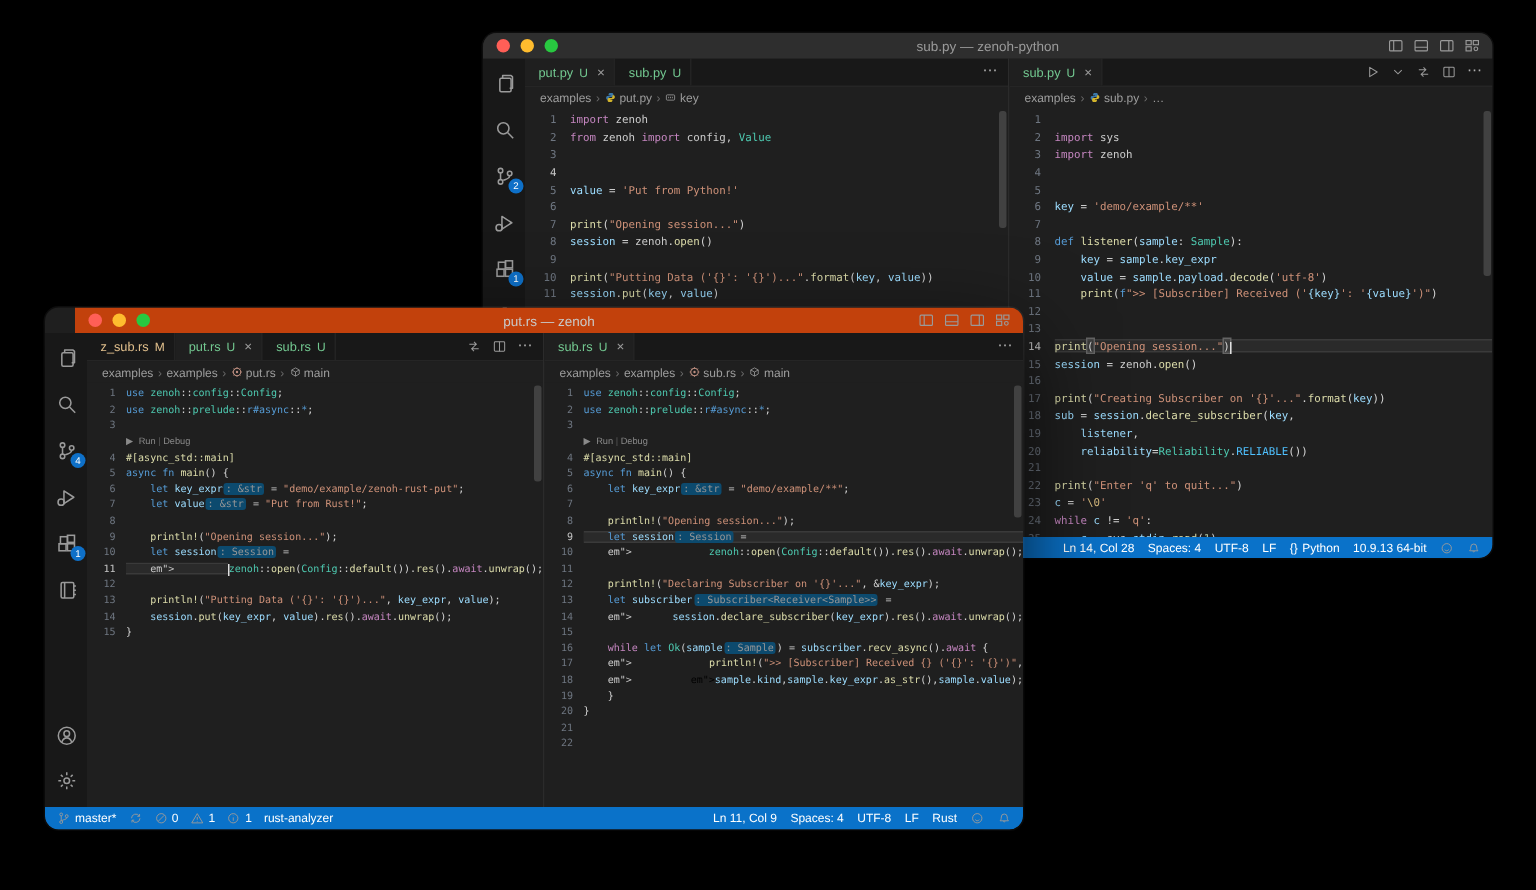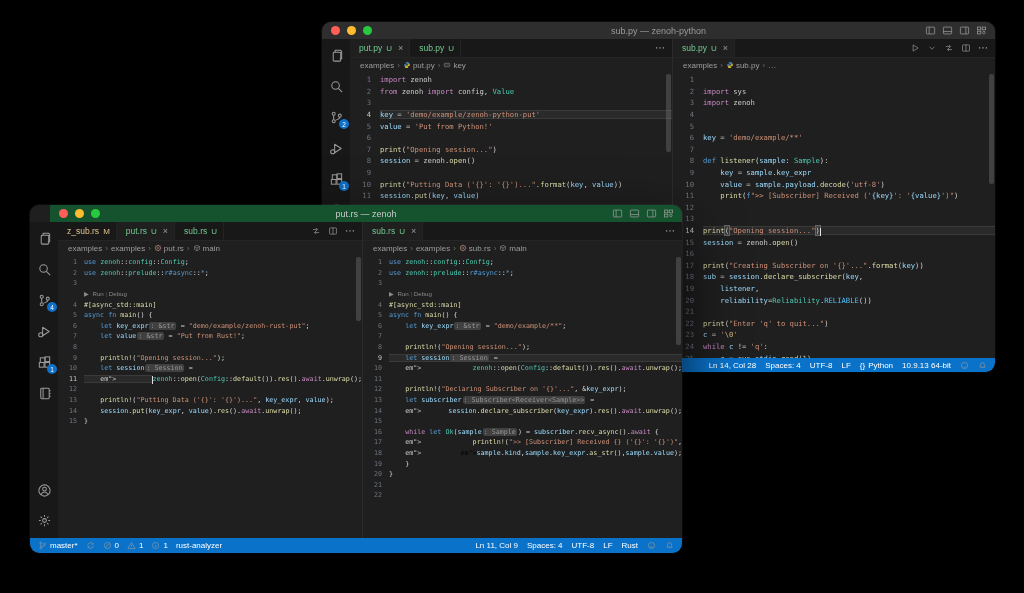--- a/index.html
+++ b/index.html
@@ -8,21 +8,21 @@
   .desktop { position:relative; width:1024px; height:481px; background:#000; }
 
   .window { position:absolute; border-radius:9px; background:#1f1f1f;
     box-shadow:0 22px 60px rgba(0,0,0,.75), 0 0 0 1px rgba(255,255,255,.06);
     display:flex; flex-direction:column; overflow:hidden; }
   .win-back  { left:322px; top:22px;  width:673px; height:350px; }
   .win-front { left:30px;  top:205px; width:652px; height:348px; }
 
   .titlebar { height:17px; flex:0 0 17px; display:flex; align-items:center;
     position:relative; }
-  .win-front .titlebar { background:#14532d;margin-left:20px; }
+  .win-front .titlebar { background:#c2410c;margin-left:20px; }
   .win-back  .titlebar { background:#2e2e2e; }
   .traffic { display:flex; gap:7px; margin-left:9px; }
   .tl { width:9px; height:9px; border-radius:50%; }
   .tl.r{background:#ff5f57}.tl.y{background:#febc2e}.tl.g{background:#28c840}
   .win-title { position:absolute; left:0; right:0; text-align:center;
     font-size:9px; color:#c9c9c9; pointer-events:none; }
   .win-back .win-title { color:#9a9a9a; }
   .layouticons { margin-left:auto; margin-right:8px; display:flex; gap:6px; align-items:center; }
   .layouticons .ico svg { width:11px; height:11px; }
 
@@ -78,21 +78,21 @@
   .win-front .lg { width:26px; flex:0 0 26px; padding-right:7px; }
   .lc { flex:1; white-space:pre; color:#cccccc; position:relative; }
   .cl.hl .lc { background:rgba(255,255,255,.05);
     box-shadow:inset 0 1px 0 rgba(255,255,255,.08), inset 0 -1px 0 rgba(255,255,255,.08); }
   .cl.hl .lg { color:#c6c6c6; }
 
   .tok-kw{color:#c586c0}.tok-kb{color:#569cd6}.tok-fn{color:#dcdcaa}
   .tok-var{color:#9cdcfe}.tok-ty{color:#4ec9b0}.tok-str{color:#ce9178}
   .tok-esc{color:#d7ba7d}.tok-esc2{color:#9cdcfe}.tok-num{color:#b5cea8}
   .tok-pun{color:#d4d4d4}.tok-pl{color:#cccccc}.tok-cst{color:#4fc1ff}
-  .tok-inlay{background:#404040;color:#969696;border-radius:2px;padding:0 1px;margin:0 1px;}
+  .tok-inlay{background:#0c4a6e;color:#969696;border-radius:2px;padding:0 1px;margin:0 1px;}
   .tok-bm{outline:1px solid #646464; background:rgba(120,120,120,.18); color:#d4d4d4;}
   .cursor{display:inline-block;width:1px;height:1.15em;background:#e0e0e0;
     vertical-align:text-bottom; position:relative; top:1px;}
   .ind{display:inline-block; box-shadow:inset 1px 0 0 #2e2e2e;}
   .codelens{color:#8a8a8a; font-family:"Liberation Sans", sans-serif; font-size:.92em;}
   .codelens .cl-play{color:#8a8a8a; margin-right:2px;}
 
   .vscroll { position:absolute; right:1px; width:5px; border-radius:2px;
     background:rgba(130,130,130,.35); }
 
@@ -274,21 +274,20 @@
               <div class="cl ">
               <span class="lg">2</span>
               <span class="lc"><span class="tok-kw">from</span><span class="tok-pl"> zenoh </span><span class="tok-kw">import</span><span class="tok-pl"> config, </span><span class="tok-ty">Value</span></span>
               </div>
               <div class="cl ">
               <span class="lg">3</span>
               <span class="lc"></span>
               </div>
               <div class="cl hl">
               <span class="lg">4</span>
-              <span class="lc"><span class="tok-var">key</span><span class="tok-pl"> = </span><span class="tok-str">'demo/example/zenoh-python-put'</span></span>
               </div>
               <div class="cl ">
               <span class="lg">5</span>
               <span class="lc"><span class="tok-var">value</span><span class="tok-pl"> = </span><span class="tok-str">'Put from Python!'</span></span>
               </div>
               <div class="cl ">
               <span class="lg">6</span>
               <span class="lc"></span>
               </div>
               <div class="cl ">

